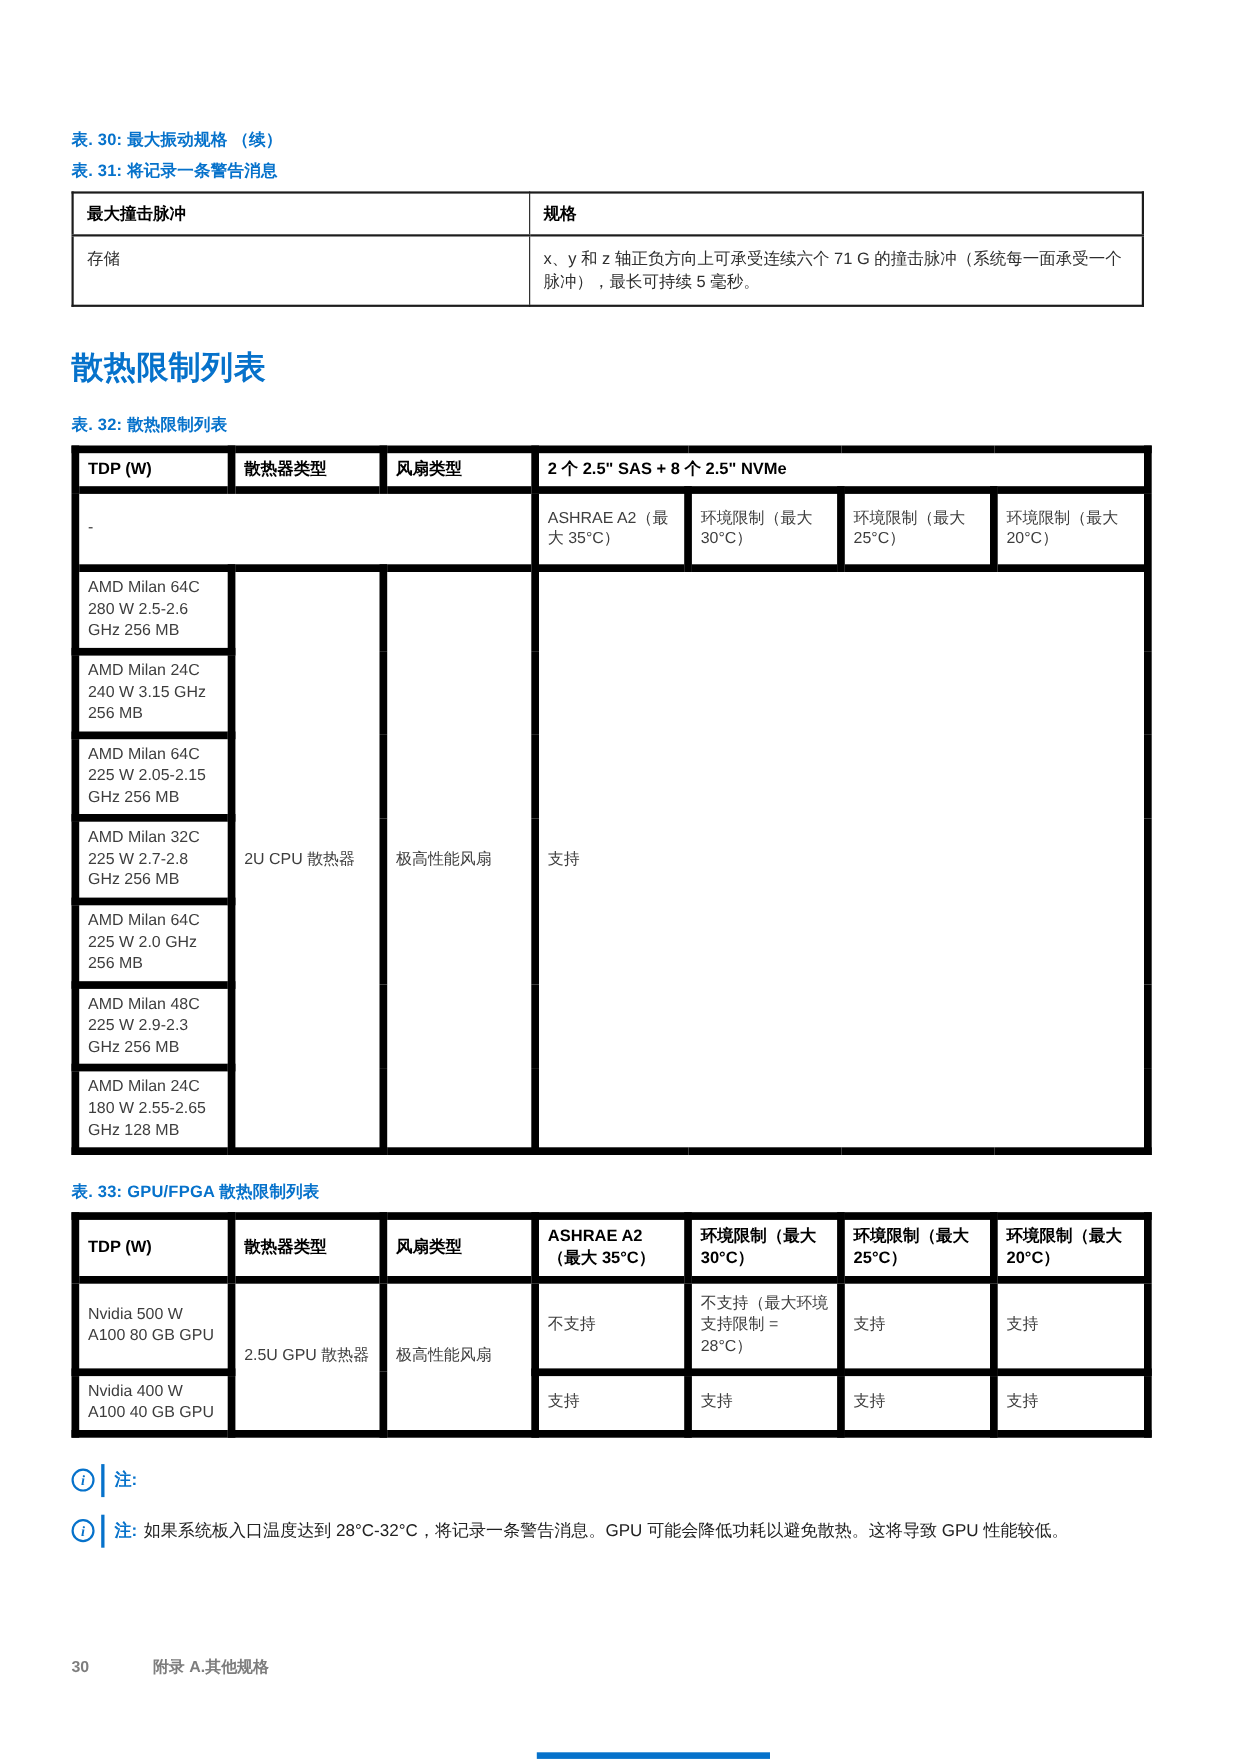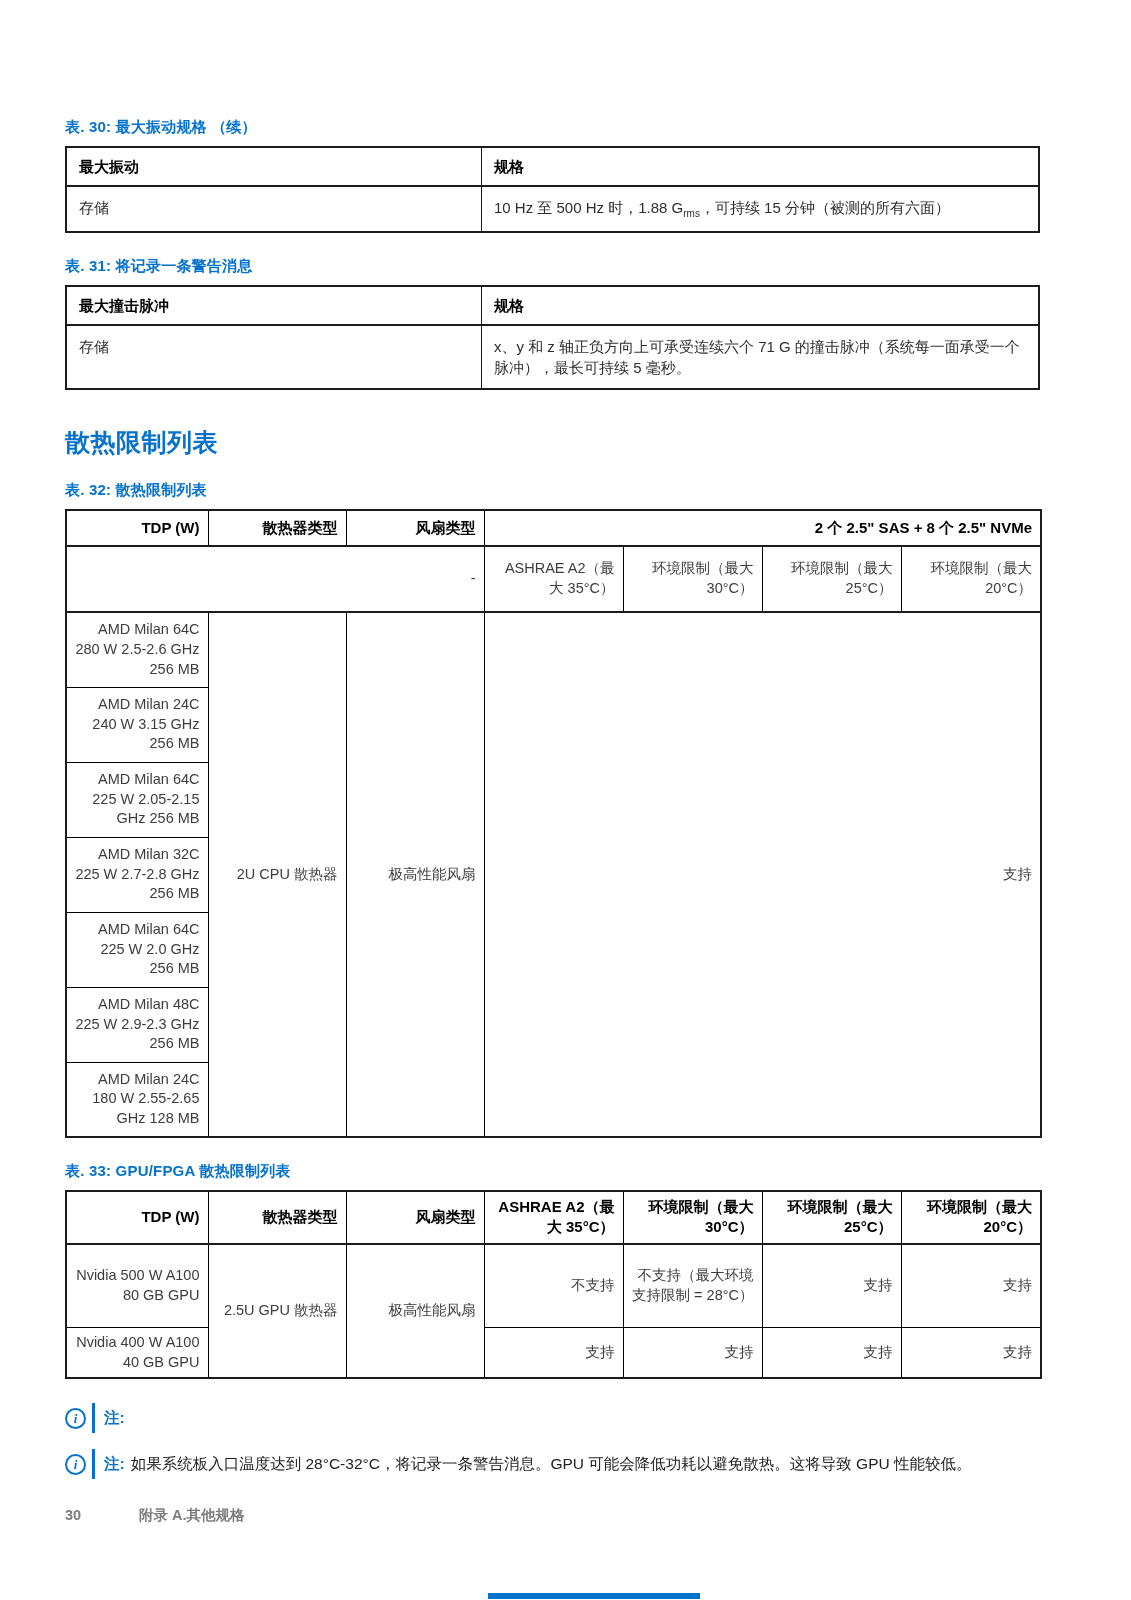--- a/index.html
+++ b/index.html
@@ -11,21 +11,21 @@
   }
   .page { position: relative; width: 1131px; height: 1600px; }
   .content { padding: 118px 0 0 65px; width: 975px; }
 
   .caption {
     color: #0672cb; font-weight: bold; font-size: 15px;
     margin: 0 0 9px 0; letter-spacing: 0.2px;
   }
 
   h1.section-heading {
-    color: #0672cb; font-size: 25px; font-weight: bold;
+    color: #0672cb; font-size: 29px; font-weight: bold;
     margin: 36px 0 22px 0; letter-spacing: 0.5px;
   }
 
   table.spec {
     border-collapse: collapse; table-layout: fixed;
     width: 975px; margin-bottom: 24px;
     border: 2px solid #1c1c1c;
   }
   table.spec th, table.spec td {
     border: 1px solid #1c1c1c;
@@ -42,22 +42,22 @@
   }
   table.spec .c1 { width: 390px; }
   sub.unit-sub { font-size: 10px; }
 
   table.matrix {
     border-collapse: collapse; table-layout: fixed;
     width: 975px; margin-bottom: 24px;
     border: 2px solid #1c1c1c;
   }
   table.matrix th, table.matrix td {
-    border: 1px solid #000000;
-    text-align: right; vertical-align: middle;
+    border: 7px solid #000000;
+    text-align: left; vertical-align: middle;
     font-size: 14.5px; line-height: 1.35; padding: 5px 8px;
   }
   table.matrix th {
     font-weight: bold; color: #000; font-size: 15px;
     border-bottom: 2.5px solid #1c1c1c;
   }
   table.matrix td { color: #3d3d3d; }
   tr.env-row td { border-bottom: 2px solid #1c1c1c; height: 54px; }
   table.matrix tr.hdr { height: 36px; }
   table.matrix tr.cpu-row { height: 75px; }
@@ -95,32 +95,20 @@
     width: 212px; height: 6px; background: #0672cb;
   }
 </style>
 </head>
 <body>
 
 <div class="page">
   <div class="content">
 
     <div class="caption">表. 30: 最大振动规格 （续）</div>
-    <table class="spec">
-      <tbody>
-          <tr>
-        <th class="c1">最大振动</th>
-        <th>规格</th>
-      </tr>
-      <tr>
-        <td>存储</td>
-        <td><span>10 Hz 至 500 Hz 时，1.88 G</span><sub class="unit-sub">rms</sub><span>，可持续 15 分钟（被测的所有六面）</span></td>
-      </tr>
-    </tbody>
-      </table>
 
     <div class="caption">表. 31: 将记录一条警告消息</div>
     <table class="spec">
       <tbody>
           <tr>
         <th class="c1">最大撞击脉冲</th>
         <th>规格</th>
       </tr>
       <tr>
         <td>存储</td>

